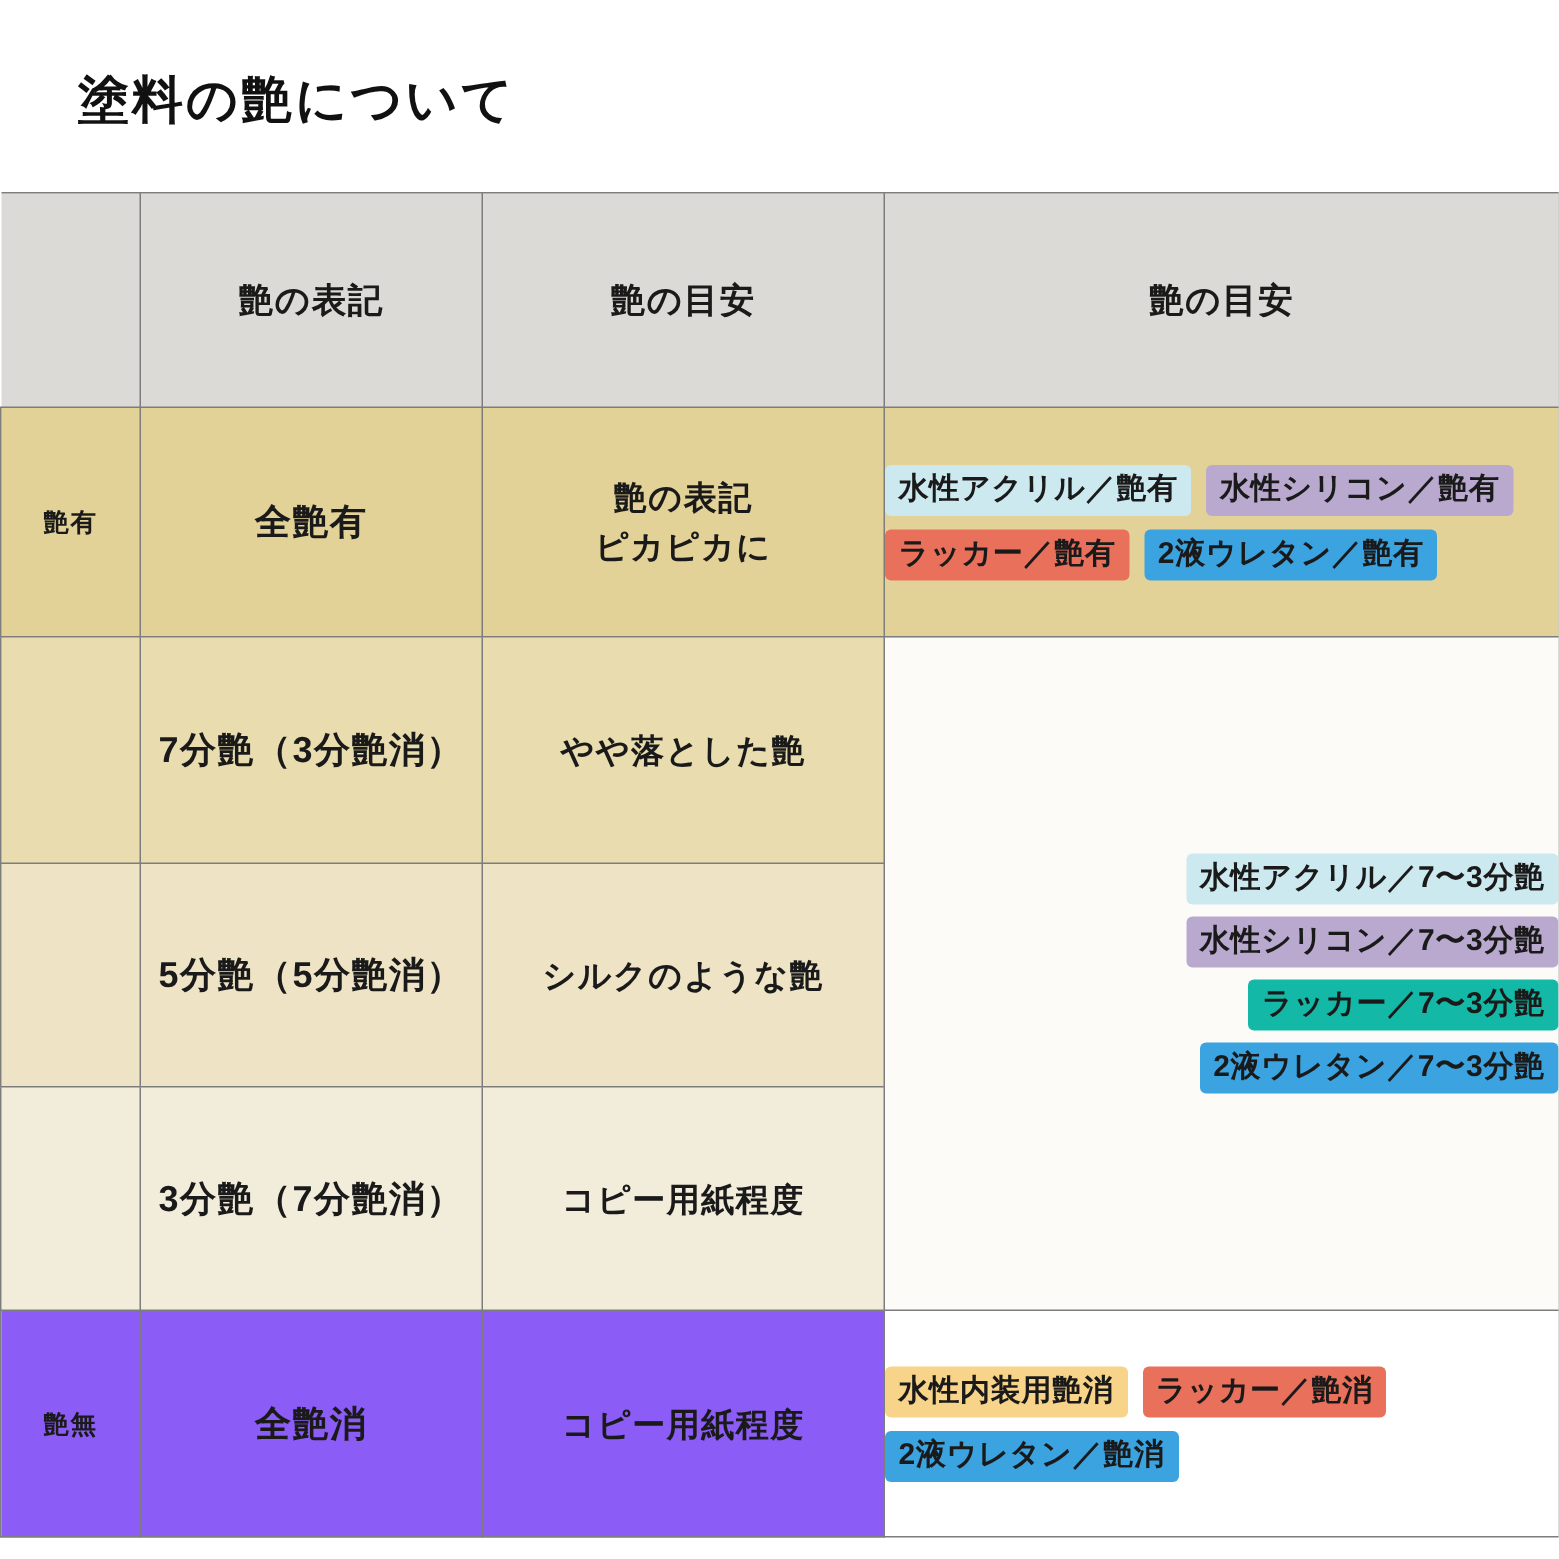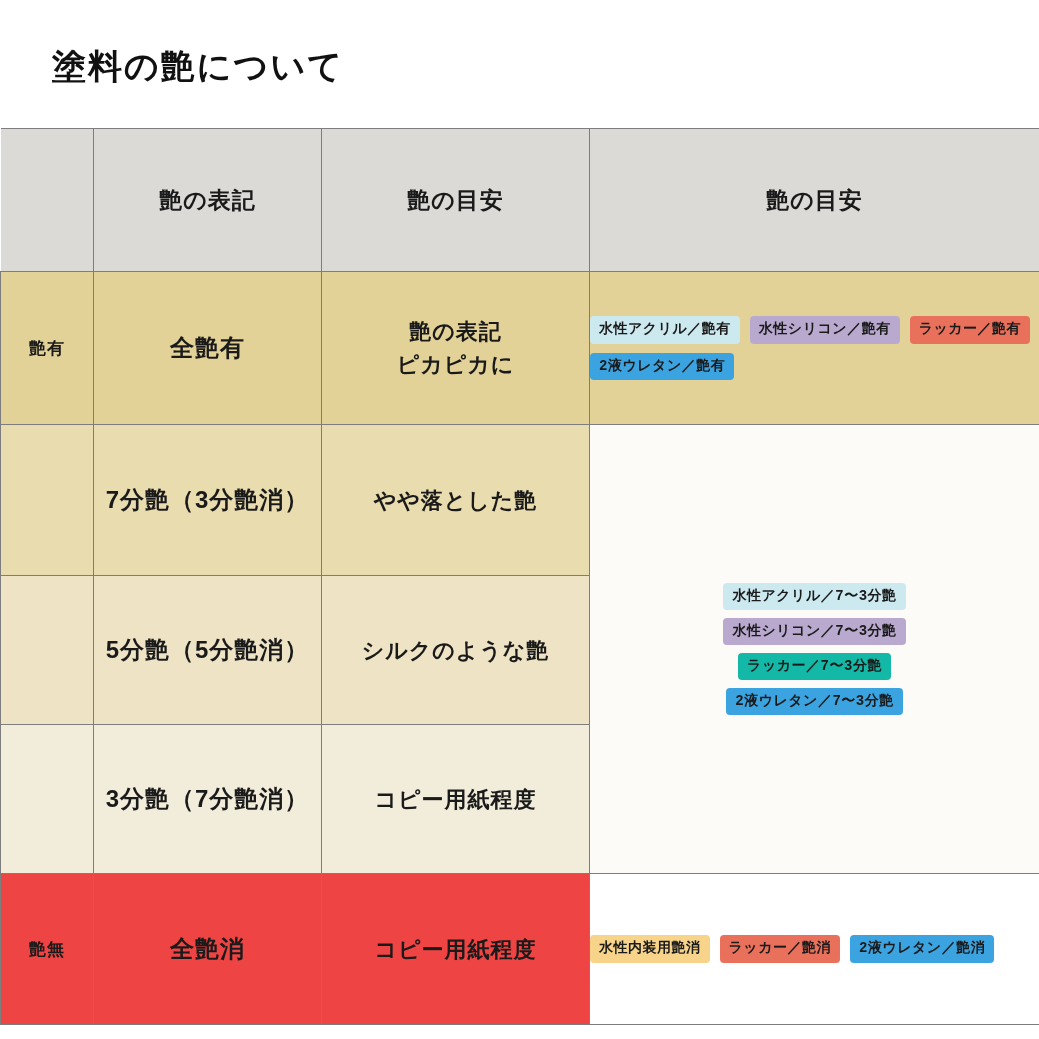--- a/index.html
+++ b/index.html
@@ -57,21 +57,21 @@
   }
   thead th.blank-head {
     border-left: none;
   }
 
   
   .row-1 td.tint { background: #e3d298; }
   .row-2 td.tint { background: #e9dcae; margin-top: 13px; }
   .row-3 td.tint { background: #eee4c5; }
   .row-4 td.tint { background: #f2ecda; }
-  .row-5 td.tint { background: #ef4444; }
+  .row-5 td.tint { background: #8b5cf6; }
 
   .row-1 td.types { background: #e3d298; }
   .row-2 td.types,
   .row-3 td.types,
   .row-4 td.types { background: #fcfbf7; }
   .row-5 td.types { background: #ffffff; }
 
   .gloss-cell {
     font-size: 17px;
     font-weight: bold;
@@ -93,33 +93,32 @@
     padding: 10px 0 10px 14px;
   }
   .chip-wrap {
     display: flex;
     flex-wrap: wrap;
     gap: 9px 10px;
     align-items: flex-start;
   }
   .chip {
     display: inline-block;
-    font-size: 14px;
+    font-size: 20px;
     font-weight: bold;
     letter-spacing: 0.5px;
     padding: 5px 9px 6px 9px;
     border-radius: 4px;
     color: #1a1a1a;
     white-space: nowrap;
     line-height: 1.15;
-    font-family: Liberation Mono, monospace;
   }
   .types-stack .chip-wrap {
     flex-direction: column;
-    align-items: center;
+    align-items: flex-end;
     gap: 8px;
   }
   .row-1 .cell-h { height: 152px; }
   .row-2 .cell-h { height: 150px; }
   .row-3 .cell-h { height: 148px; }
   .row-4 .cell-h { height: 148px; }
   .row-5 .cell-h { height: 150px; }
 </style>
 </head>
 <body>

